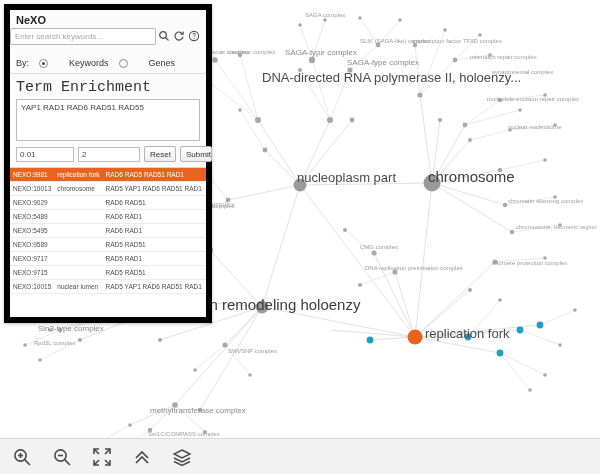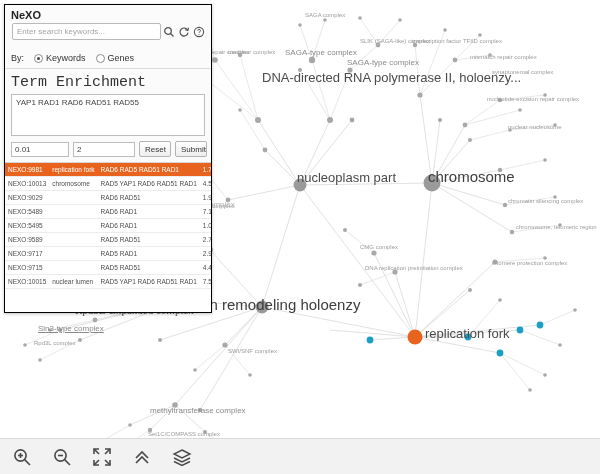--- a/index.html
+++ b/index.html
@@ -31,35 +31,34 @@
   .lbl-md  { font-size: 11px; color: #555; font-family: Liberation Serif, serif; }
   .lbl-sm  { font-size: 8px;  color: #8a8a8a; }
   .lbl-xs  { font-size: 6px;  color: #9b9b9b; }
 
   
   #panel {
     position: absolute;
     left: 4px; top: 4px;
     width: 208px;
     background: #fbfbfb;
-    border: 1px solid #000000;
+    border: 6px solid #000000;
     box-shadow: 0 1px 3px rgba(0,0,0,.25);
     font-size: 9px;
     color: #333;
   }
   #panel-title {
     padding: 4px 6px 2px 6px;
     font-size: 11px;
     font-weight: bold;
     color: #222;
   }
   .search-row {
     display: flex;
-    align-items: center;
-    padding: 0 5px 4px 7px;
+    padding: 0 5px 4px 0;
   }
   .search-input {
     flex: 1;
     height: 17px;
     border: 1px solid #b9b9b9;
     border-radius: 2px;
     background: #fff;
     font-size: 8px;
     padding: 0 4px;
     color: #444;
@@ -77,21 +76,21 @@
   .radio-row {
     display: flex;
     align-items: center;
     gap: 10px;
     padding: 1px 6px 5px 6px;
     font-size: 9px;
     color: #333;
     margin-top: 8px;
   }
   .radio-row .by-label { color: #333; }
-  .radio { display: flex; align-items: center; gap: 3px; cursor: pointer; }
+  .radio { display: flex; align-items: center; gap: 21px; cursor: pointer; }
   .radio .dot {
     width: 9px; height: 9px;
     border-radius: 50%;
     border: 1px solid #8d8d8d;
     background: #fff;
     position: relative;
   }
   .radio.on .dot::after {
     content: "";
     position: absolute;
@@ -433,21 +432,21 @@
     <div class="node-label lbl-xs" style="left:508px; top:124px;">nuclear nucleosome</div>
     <div class="node-label lbl-xs" style="left:508px; top:198px;">chromatin silencing complex</div>
     <div class="node-label lbl-xs" style="left:516px; top:224px;">chromosome, telomeric region</div>
     <div class="node-label lbl-xs" style="left:360px; top:244px;">CMG complex</div>
     <div class="node-label lbl-xs" style="left:365px; top:265px;">DNA replication preinitiation complex</div>
     <div class="node-label lbl-xs" style="left:492px; top:260px;">telomere protection complex</div>
     <div class="node-label lbl-xs" style="left:144px; top:203px;">histone acetyltransferase complex</div>
     <div class="node-label lbl-sm" style="left:84px;  top:200px; color:#b0b0b0;">H4/H2A histone acetyltransferase complex</div>
     <div class="node-label lbl-xs" style="left:62px;  top:187px;">NuA4 histone acetyltransferase complex</div>
     <div class="node-label lbl-md" style="left:75px;  top:304px;">Rpd3L-Expanded complex</div>
-    <div class="node-label lbl-sm" style="left:38px;  top:324px;text-decoration:underline;">Sin3-type complex</div>
+    <div class="node-label lbl-sm" style="left:38px;  top:324px;">Sin3-type complex</div>
     <div class="node-label lbl-xs" style="left:34px;  top:340px;">Rpd3L complex</div>
     <div class="node-label lbl-xs" style="left:228px; top:348px;">SWI/SNF complex</div>
     <div class="node-label lbl-sm" style="left:150px; top:406px;">methyltransferase complex</div>
     <div class="node-label lbl-xs" style="left:148px; top:431px;">Set1C/COMPASS complex</div>
   </div>
 
   <div id="panel">
 
     <div id="panel-title">NeXO</div>
 

